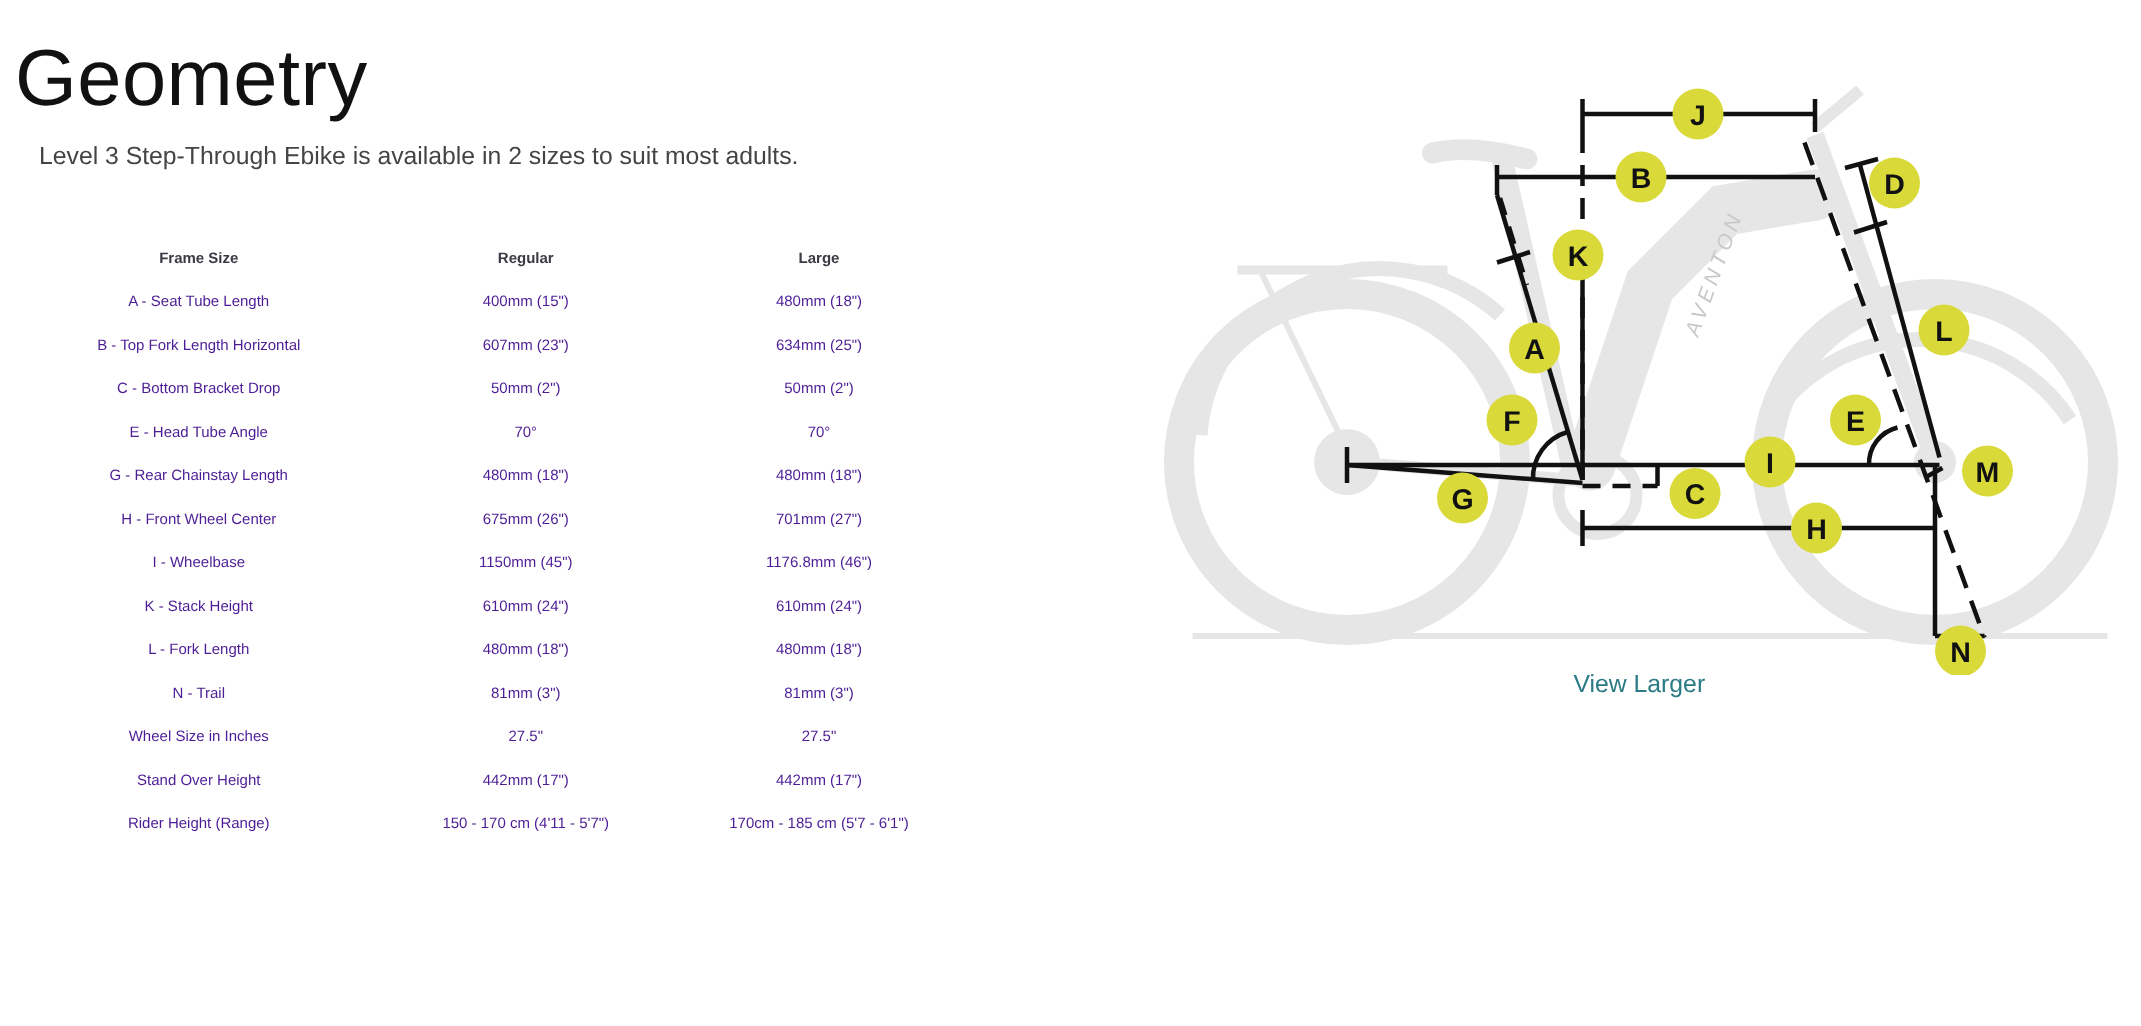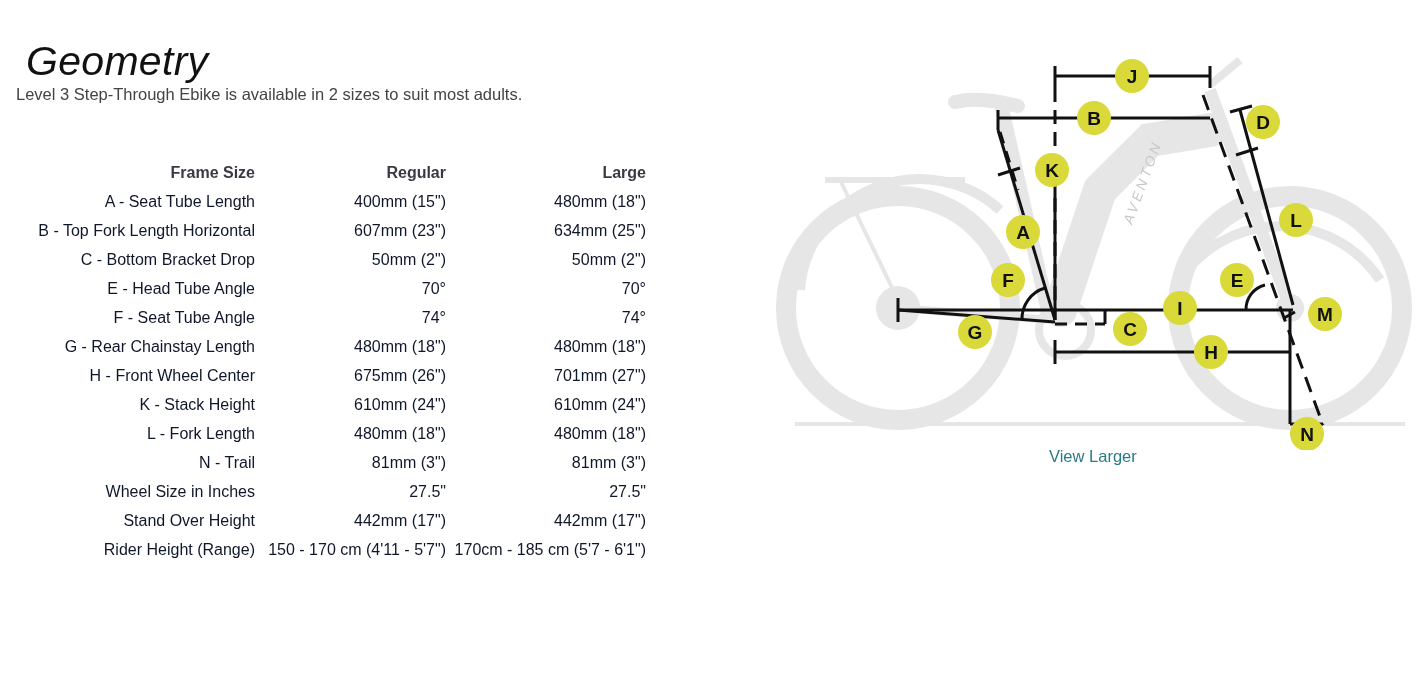--- a/index.html
+++ b/index.html
@@ -1,26 +1,26 @@
 <!DOCTYPE html>
 <html><head>
 <meta charset="utf-8">
 <style>
   html, body { margin: 0; padding: 0; background: #ffffff; }
   body { width: 1427px; height: 684px; position: relative; overflow: hidden;
          font-family: "Liberation Sans", "DejaVu Sans", sans-serif; color: #3b3b45; }
-  .title { position: absolute; left: 10px; top: 22px; font-size: 41px; font-weight: 400;
-           color: #111; letter-spacing: 0.3px; margin: 16px; font-style: italic; }
+  .title { position: absolute; left: 10px; top: 22px; font-size: 53px; font-weight: 400;
+           color: #111; letter-spacing: 0.3px; margin: 0; }
   .subtitle { position: absolute; left: 10px; top: 79px; font-size: 16.5px; color: #444;
-              margin: 6px; }
+              margin: 16px; }
   table.geo { position: absolute; left: 10px; top: 158px; border-collapse: collapse; }
-  table.geo th, table.geo td { text-align: right; padding: 0; height: 29px; font-size: 16px;
+  table.geo th, table.geo td { text-align: center; padding: 0; height: 29px; font-size: 10px;
               white-space: nowrap; vertical-align: middle; }
   table.geo th { font-weight: 700; color: #3a3a44; }
-  table.geo td { color: #0f172a; margin-left: 31px; }
+  table.geo td { color: #4c1d95; margin-left: 31px; }
   .c1 { width: 245px; } .c2 { width: 191px; } .c3 { width: 200px; }
   .diagram { position: absolute; left: 770px; top: 40px; width: 650px; height: 410px; }
   .view-larger { position: absolute; left: 1049px; top: 447px; font-size: 16.5px; color: #2a7b85;
                  text-decoration: none; cursor: pointer; }
   .badge text { font-family: "Liberation Sans", sans-serif; font-weight: 700; font-size: 19px; }
 </style>
 </head>
 <body>
 
 <h1 class="title">Geometry</h1>
@@ -49,33 +49,33 @@
         <td>C - Bottom Bracket Drop</td>
         <td>50mm (2")</td>
         <td>50mm (2")</td>
       </tr>
     <tr>
         <td>E - Head Tube Angle</td>
         <td>70°</td>
         <td>70°</td>
       </tr>
     <tr>
-        <td>F - Seat Tube Angle</td>
-        <td>74°</td>
-        <td>74°</td>
-      </tr>
-    <tr>
         <td>G - Rear Chainstay Length</td>
         <td>480mm (18")</td>
         <td>480mm (18")</td>
       </tr>
     <tr>
         <td>H - Front Wheel Center</td>
         <td>675mm (26")</td>
         <td>701mm (27")</td>
+      </tr>
+    <tr>
+        <td>I - Wheelbase</td>
+        <td>1150mm (45")</td>
+        <td>1176.8mm (46")</td>
       </tr>
     <tr>
         <td>K - Stack Height</td>
         <td>610mm (24")</td>
         <td>610mm (24")</td>
       </tr>
     <tr>
         <td>L - Fork Length</td>
         <td>480mm (18")</td>
         <td>480mm (18")</td>

